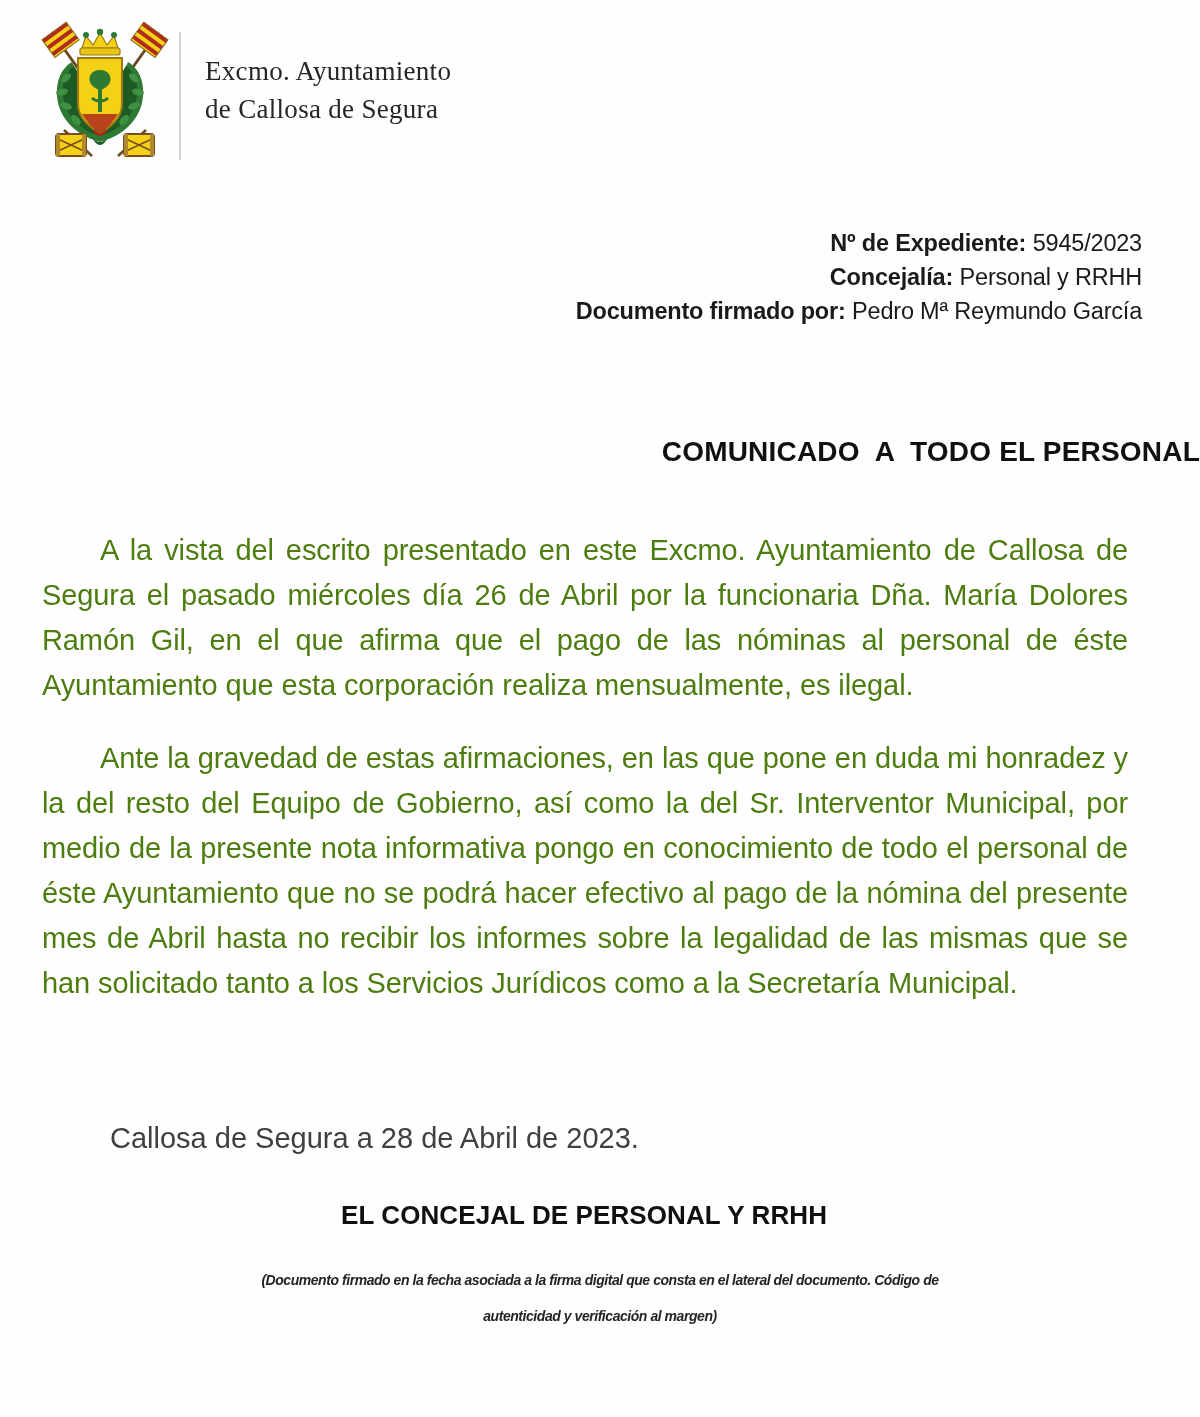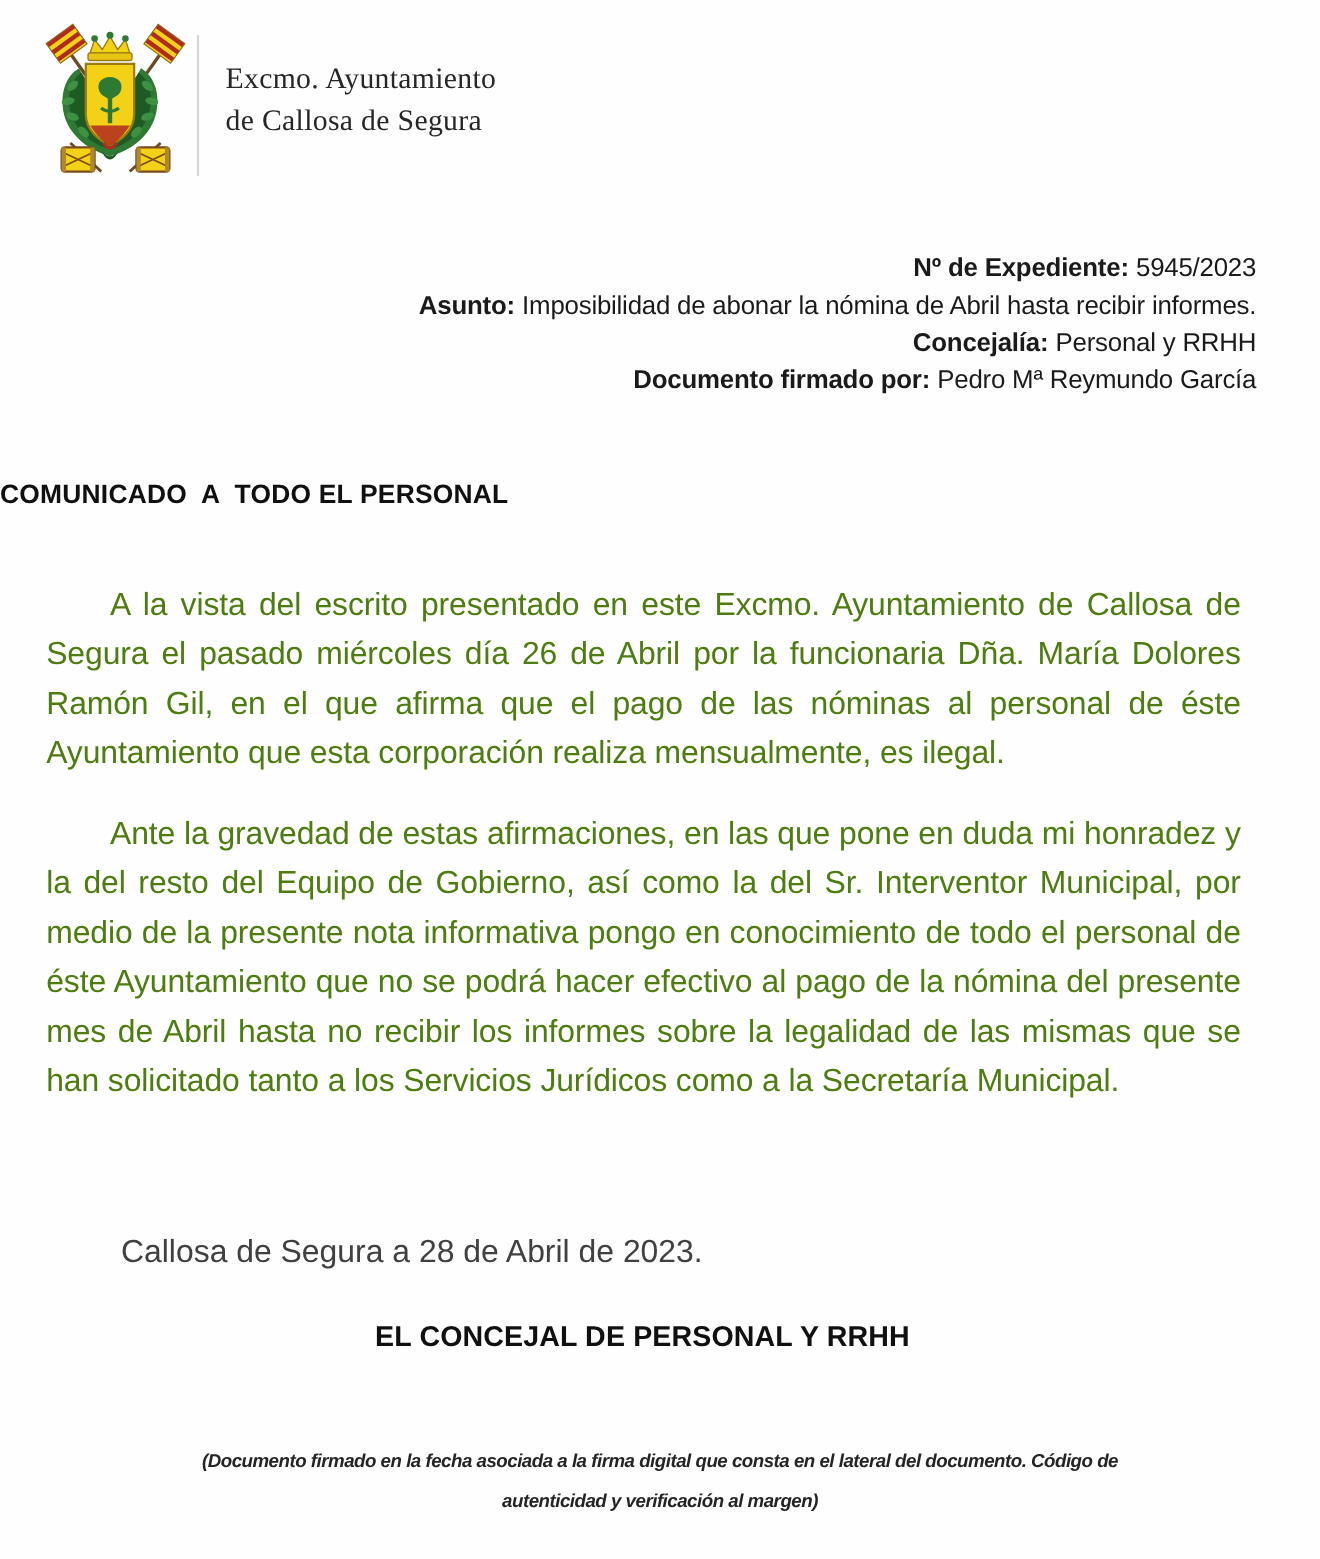--- a/index.html
+++ b/index.html
@@ -91,22 +91,22 @@
     font-weight: normal;
     letter-spacing: -0.2px;
   }
 
   
   .doc-title {
     position: absolute;
     left: 0;
     top: 436px;
     width: 1200px;
-    text-align: left;
-    font-size: 24px;
+    text-align: right;
+    font-size: 28px;
     font-weight: bold;
     letter-spacing: 0.2px;
     color: #101010;
     white-space: pre;
   }
 
   
   .body-block {
     position: absolute;
     left: 42px;
@@ -148,24 +148,24 @@
     font-weight: bold;
     letter-spacing: 0.1px;
     color: #101010;
     white-space: nowrap;
   }
 
   
   .footer-note {
     position: absolute;
     left: 60px;
-    top: 1311px;
+    top: 1262px;
     width: 1080px;
     text-align: center;
-    font-size: 17px;
+    font-size: 14px;
     line-height: 36px;
     font-style: italic;
     font-weight: bold;
     color: #242424;
     font-family: "Liberation Sans", sans-serif;
     letter-spacing: -0.45px;
   }
   .footer-note .fn2 { display: block; }
 </style>
 </head>
@@ -254,24 +254,20 @@
       <span class="l2">de Callosa de Segura</span>
     </div>
   </div>
 
   <div class="meta">
     <div class="row">
       <span class="k">Nº de Expediente:</span>
       <span class="v">5945/2023</span>
     </div>
     <div class="row">
-      <span class="k">Asunto:</span>
-      <span class="v">Imposibilidad de abonar la nómina de Abril hasta recibir informes.</span>
-    </div>
-    <div class="row">
       <span class="k">Concejalía:</span>
       <span class="v">Personal y RRHH</span>
     </div>
     <div class="row">
       <span class="k">Documento firmado por:</span>
       <span class="v">Pedro Mª Reymundo García</span>
     </div>
   </div>
 
   <div class="doc-title">COMUNICADO  A  TODO EL PERSONAL</div>

